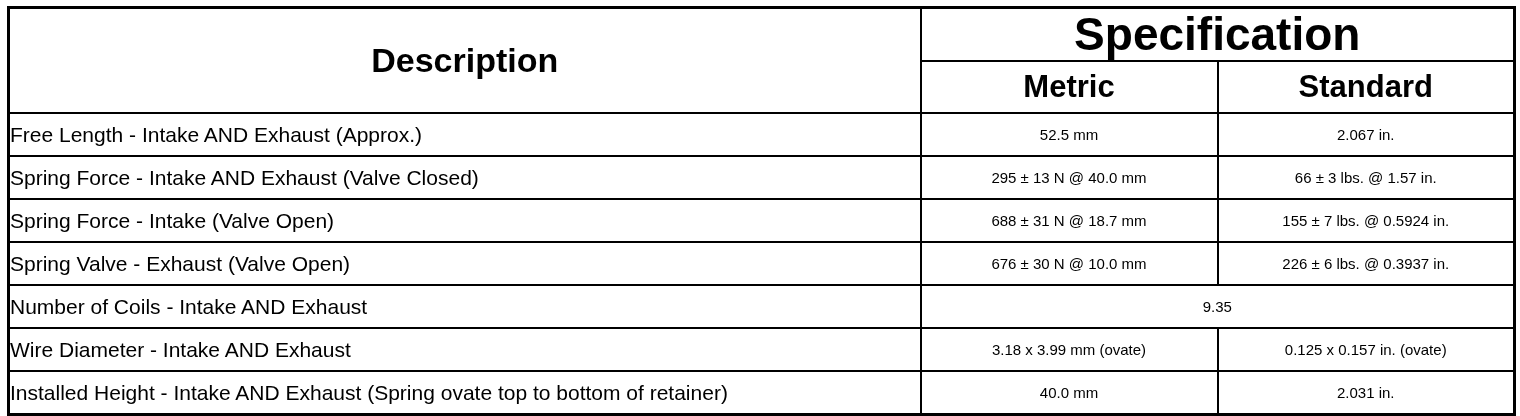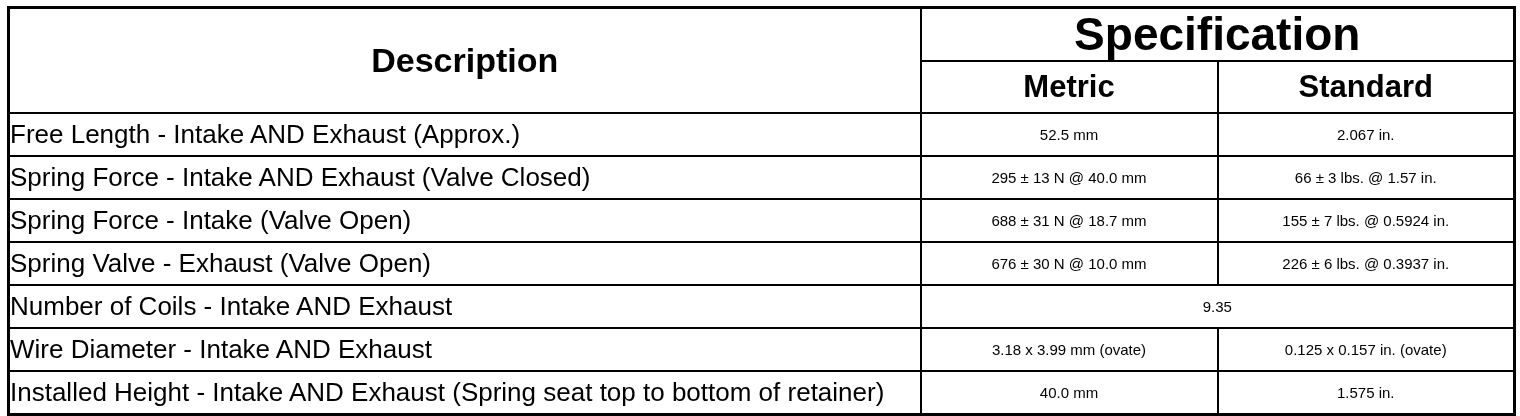--- a/index.html
+++ b/index.html
@@ -50,21 +50,21 @@
     line-height: 1.1;
   }
   .hdr-sub {
     font-size: 31px;
     font-weight: bold;
     text-align: center;
     height: 50px;
     line-height: 1.1;
   }
   td.desc {
-    font-size: 26px;
+    font-size: 21px;
     text-align: left;
     padding: 0 0 0 8px;
     height: 41px;
     white-space: nowrap;
     overflow: hidden;
   }
   td.val {
     font-size: 15px;
     text-align: center;
     height: 41px;
@@ -116,19 +116,19 @@
         <tr>
           <td class="desc">Number of Coils - Intake AND Exhaust</td>
           <td class="val" colspan="2">9.35</td>
         </tr>
         <tr>
           <td class="desc">Wire Diameter - Intake AND Exhaust</td>
           <td class="val">3.18 x 3.99 mm (ovate)</td>
           <td class="val">0.125 x 0.157 in. (ovate)</td>
         </tr>
         <tr>
-          <td class="desc">Installed Height - Intake AND Exhaust (Spring seat top to bottom of retainer)</td>
+          <td class="desc">Installed Height - Intake AND Exhaust (Spring ovate top to bottom of retainer)</td>
           <td class="val">40.0 mm</td>
-          <td class="val">1.575 in.</td>
+          <td class="val">2.031 in.</td>
         </tr>
       </tbody>
   </table>
 </div>
 
 </body></html>

